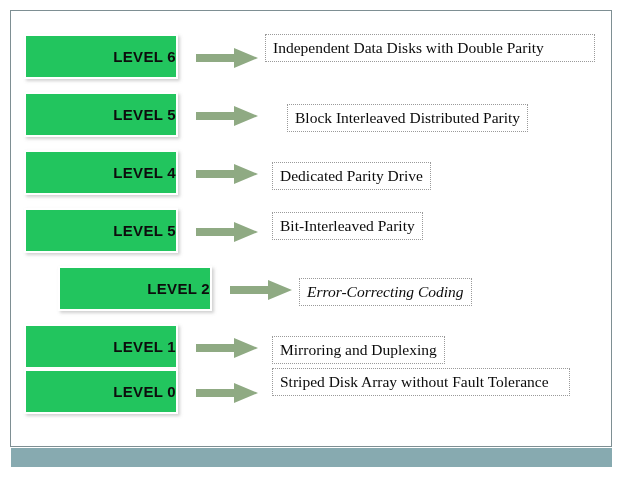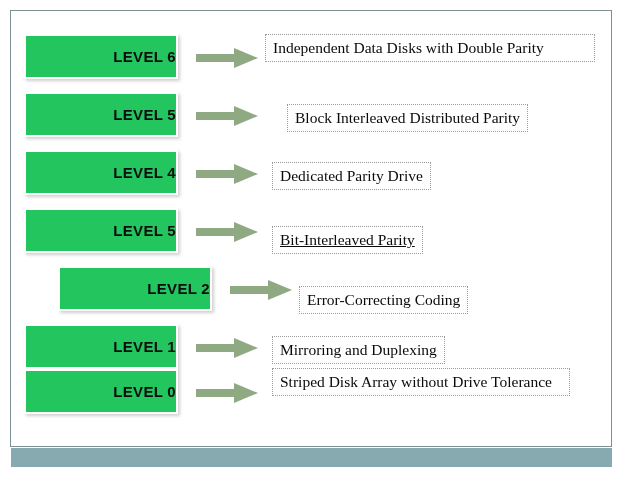--- a/index.html
+++ b/index.html
@@ -148,33 +148,33 @@
 
   <div class="row" style="top:208px;">
     <div class="level-chip">
       <span class="level-label">LEVEL 5</span>
     </div>
     <div class="arrow">
       <svg width="62" height="22" viewBox="0 0 62 22" xmlns="http://www.w3.org/2000/svg">
         <path d="M0 7 L38 7 L38 1 L62 11 L38 21 L38 15 L0 15 Z" fill="#8faa83"></path>
       </svg>
     </div>
-    <div class="desc-box single" style="top:18px;left:272px;text-decoration:underline;">Bit-Interleaved Parity</div>
+    <div class="desc-box single" style="top:4px;left:272px;">Bit-Interleaved Parity</div>
   </div>
 
   <div class="row" style="top:266px;margin-left:34px;">
     <div class="level-chip">
       <span class="level-label">LEVEL 2</span>
     </div>
     <div class="arrow">
       <svg width="62" height="22" viewBox="0 0 62 22" xmlns="http://www.w3.org/2000/svg">
         <path d="M0 7 L38 7 L38 1 L62 11 L38 21 L38 15 L0 15 Z" fill="#8faa83"></path>
       </svg>
     </div>
-    <div class="desc-box single" style="top:20px;">Error-Correcting Coding</div>
+    <div class="desc-box single" style="top:12px;font-style:italic;">Error-Correcting Coding</div>
   </div>
 
   <div class="row" style="top:324px;">
     <div class="level-chip">
       <span class="level-label">LEVEL 1</span>
     </div>
     <div class="arrow">
       <svg width="62" height="22" viewBox="0 0 62 22" xmlns="http://www.w3.org/2000/svg">
         <path d="M0 7 L38 7 L38 1 L62 11 L38 21 L38 15 L0 15 Z" fill="#8faa83"></path>
       </svg>
@@ -184,18 +184,18 @@
 
   <div class="row" style="top:369px;">
     <div class="level-chip">
       <span class="level-label">LEVEL 0</span>
     </div>
     <div class="arrow">
       <svg width="62" height="22" viewBox="0 0 62 22" xmlns="http://www.w3.org/2000/svg">
         <path d="M0 7 L38 7 L38 1 L62 11 L38 21 L38 15 L0 15 Z" fill="#8faa83"></path>
       </svg>
     </div>
-    <div class="desc-box" style="top:-1px;left:272px;width:298px;">Striped Disk Array without Drive Tolerance</div>
+    <div class="desc-box" style="top:-1px;left:272px;width:298px;">Striped Disk Array without Fault Tolerance</div>
   </div>
 
   <div id="footer-bar"></div>
 
 </div>
 
 </body></html>

